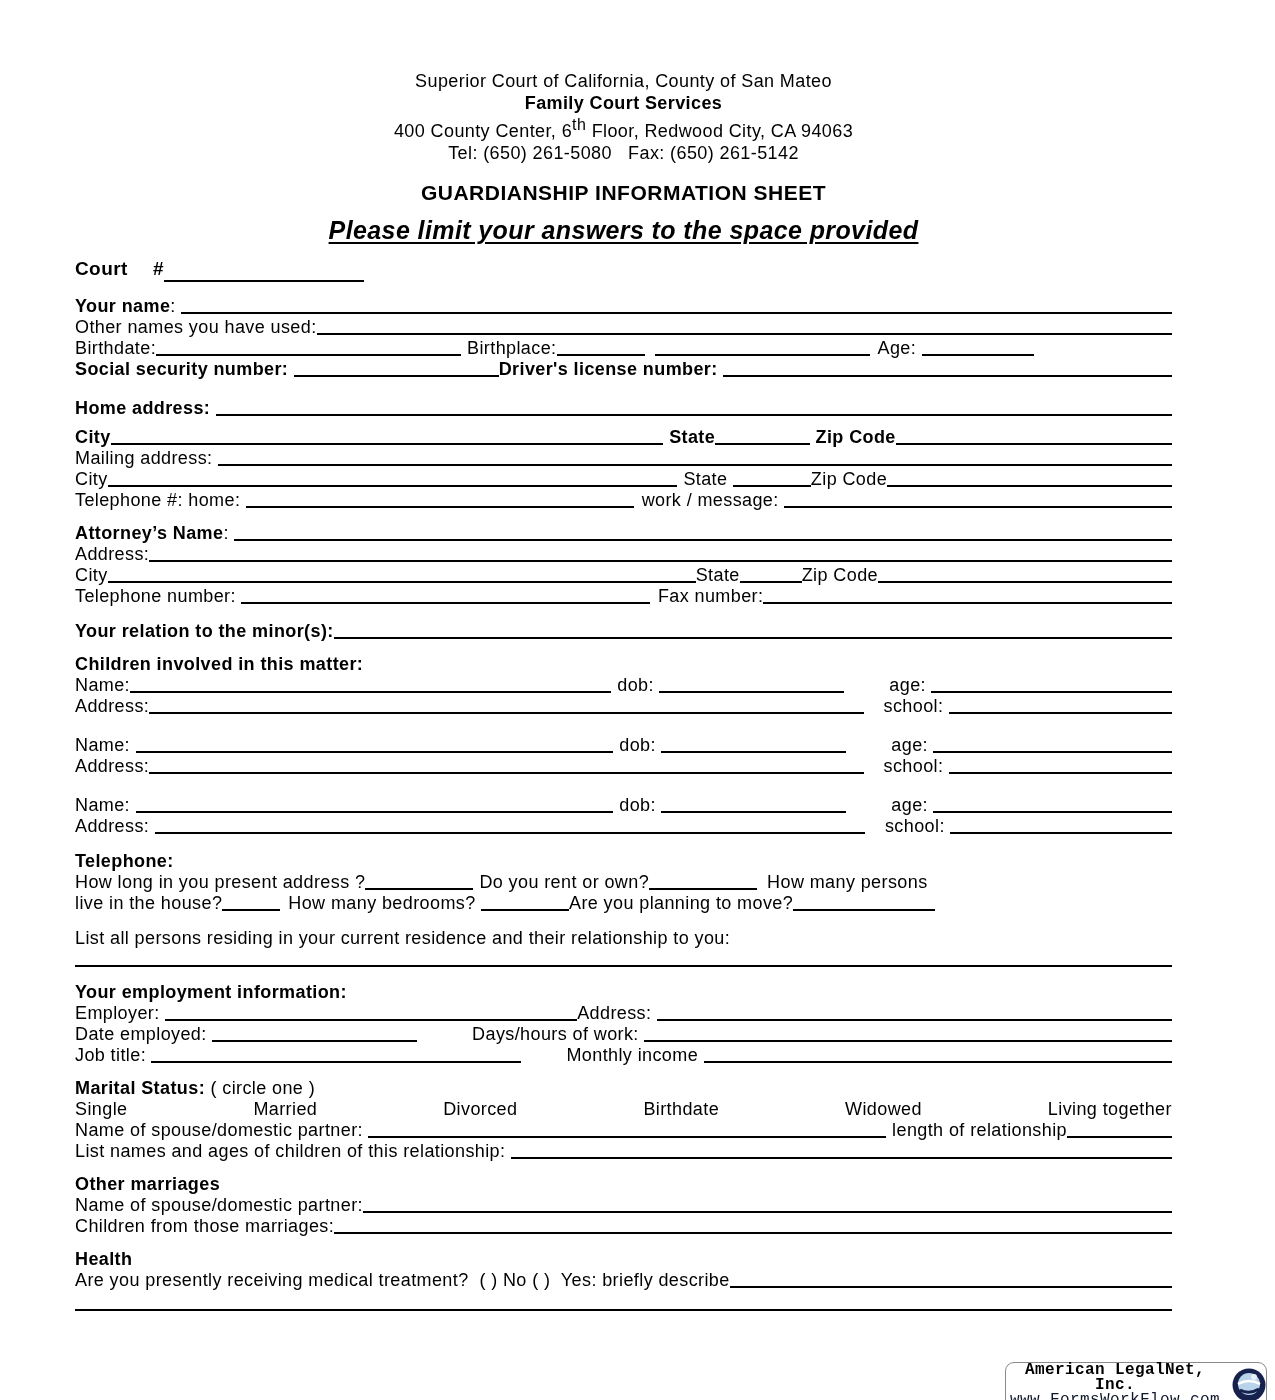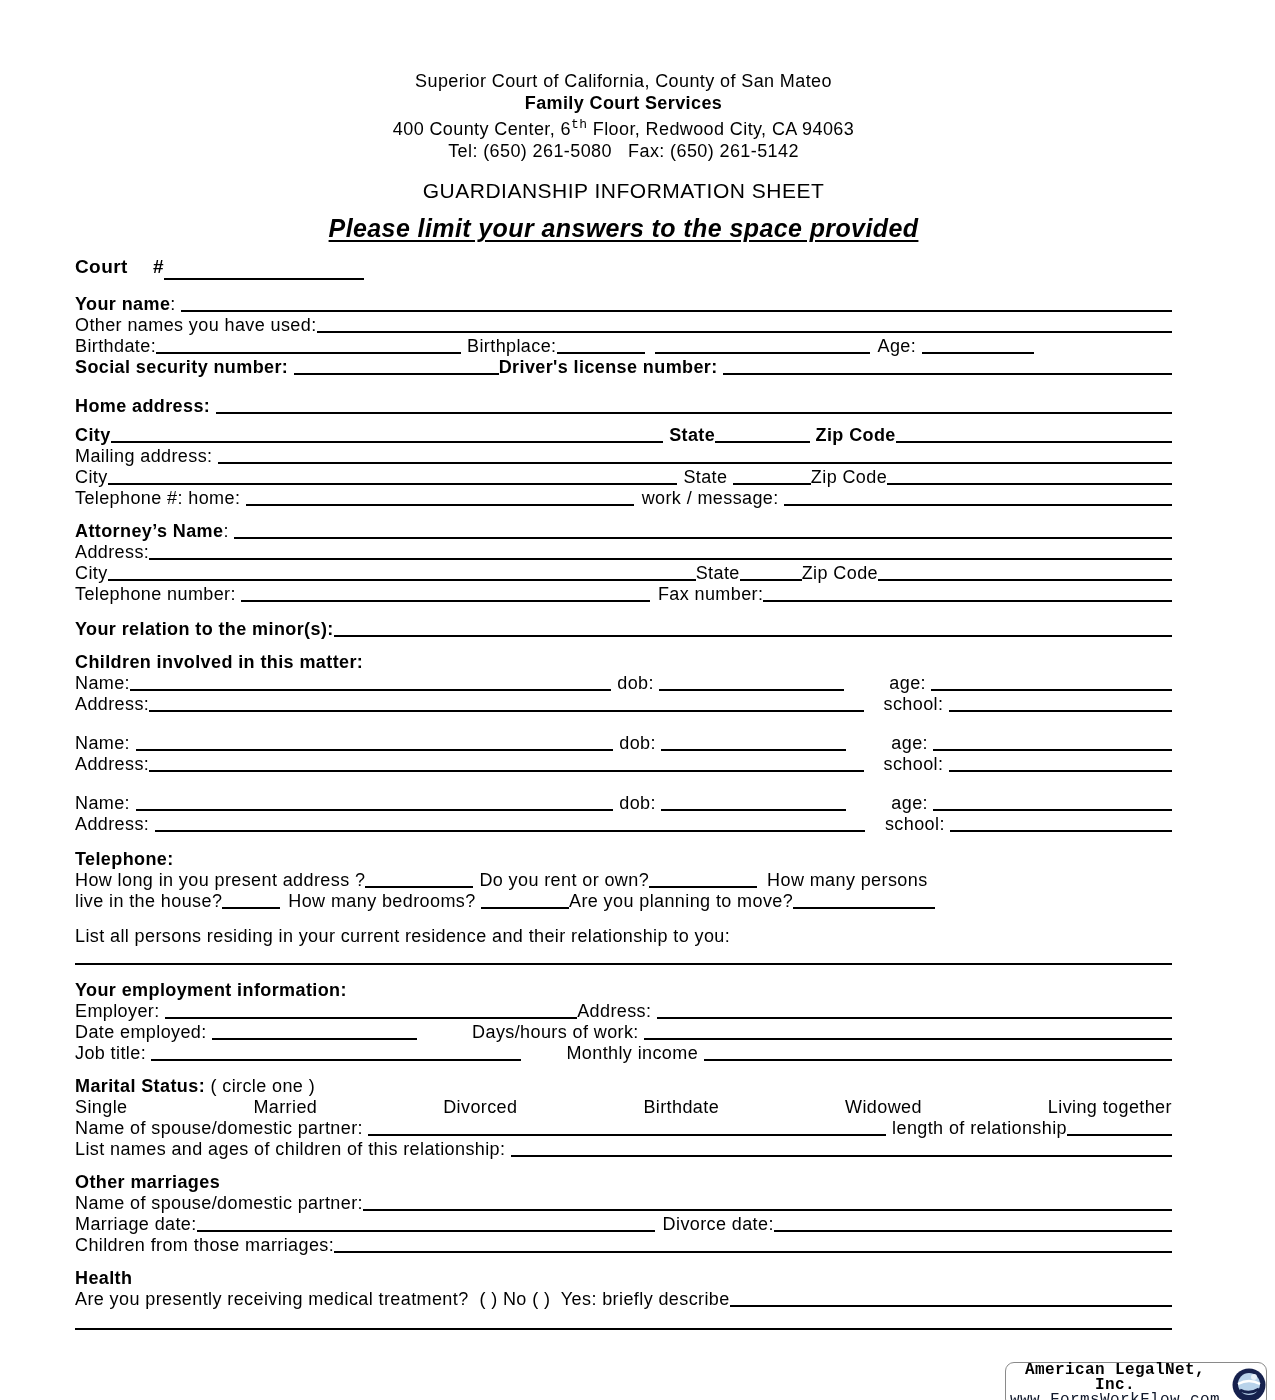--- a/index.html
+++ b/index.html
@@ -11,21 +11,21 @@
     overflow:hidden;
     box-sizing:border-box;
     padding:70px 103px 0 75px;
     font-family:"Liberation Sans","DejaVu Sans",sans-serif;
     font-size:18px;
     letter-spacing:0.4px;
     color:#000;
   }
   .hdr{ text-align:center; line-height:22px; }
   .b{ font-weight:bold; }
-  .title-line{ text-align:center; font-size:21px; font-weight:normal; line-height:26px; letter-spacing:0.5px;}
+  .title-line{ text-align:center; font-size:21px; font-weight:bold; line-height:26px; letter-spacing:0.5px;}
   .instruction-line{ text-align:center; font-size:25px; font-weight:bold; font-style:italic; line-height:24px;}
   .instruction-line span{ text-decoration:underline; text-decoration-thickness:2px; text-underline-offset:3px;}
   .court-row{ font-size:19px; font-weight:bold; line-height:26px; display:flex; align-items:flex-end;}
   .court-row .lbl{ word-spacing:7px; }
   .row{ display:flex; align-items:center; height:21px; line-height:21px; }
   .lbl{ white-space:pre; }
   .bl{ border-bottom:2px solid #000; height:13px; display:inline-block; }
   .f1{ flex:1; } .f2{ flex:2; } .ml6{margin-left:6px;} .ml8{margin-left:8px;}
   .ml10{margin-left:10px;} .ml20{margin-left:20px;} .ml45{margin-left:45px;}
   .sp10{width:10px;} .sp45{width:45px;} .sp55{width:55px;}
@@ -42,21 +42,21 @@
   a.link{ color:#3333cc; text-decoration:underline; cursor:pointer; }
   .aln-box{
     position:absolute; top:1362px; right:8px; width:262px; height:46px;
     border:1.5px solid #8a8a8a; border-radius:9px; background:#fff;
     display:flex; align-items:center; justify-content:center; gap:8px;
     box-sizing:border-box;
   }
   .aln-text{ text-align:center; font-family:Liberation Mono, monospace; font-size:16px; line-height:15px;}
   .aln-name{ font-weight:bold; }
   .aln-url{ color:#0f172a; text-decoration:underline; cursor:pointer; display:block;}
-  sup{ font-size:13px;font-family:Liberation Mono, monospace; }
+  sup{ font-size:16px; }
 </style>
 </head>
 <body>
 
 <div class="page">
 
   <div class="hdr">
     <div>Superior Court of California, County of San Mateo</div>
     <div class="b">Family Court Services</div>
     <div><span>400 County Center, 6</span><sup>th</sup><span> Floor, Redwood City, CA 94063</span></div>
@@ -279,26 +279,20 @@
   </div>
   <div class="row">
     <span class="lbl">List names and ages of children of this relationship: </span>
     <span class="bl f1"></span>
   </div>
   <div class="g12"></div>
 
   <div class="row b">Other marriages</div>
   <div class="row">
     <span class="lbl">Name of spouse/domestic partner:</span>
-    <span class="bl f1"></span>
-  </div>
-  <div class="row">
-    <span class="lbl">Marriage date:</span>
-    <span class="bl" style="flex:1.15"></span>
-    <span class="lbl ml8">Divorce date:</span>
     <span class="bl f1"></span>
   </div>
   <div class="row">
     <span class="lbl">Children from those marriages:</span>
     <span class="bl f1"></span>
   </div>
   <div class="g12"></div>
 
   <div class="row b">Health</div>
   <div class="row">

